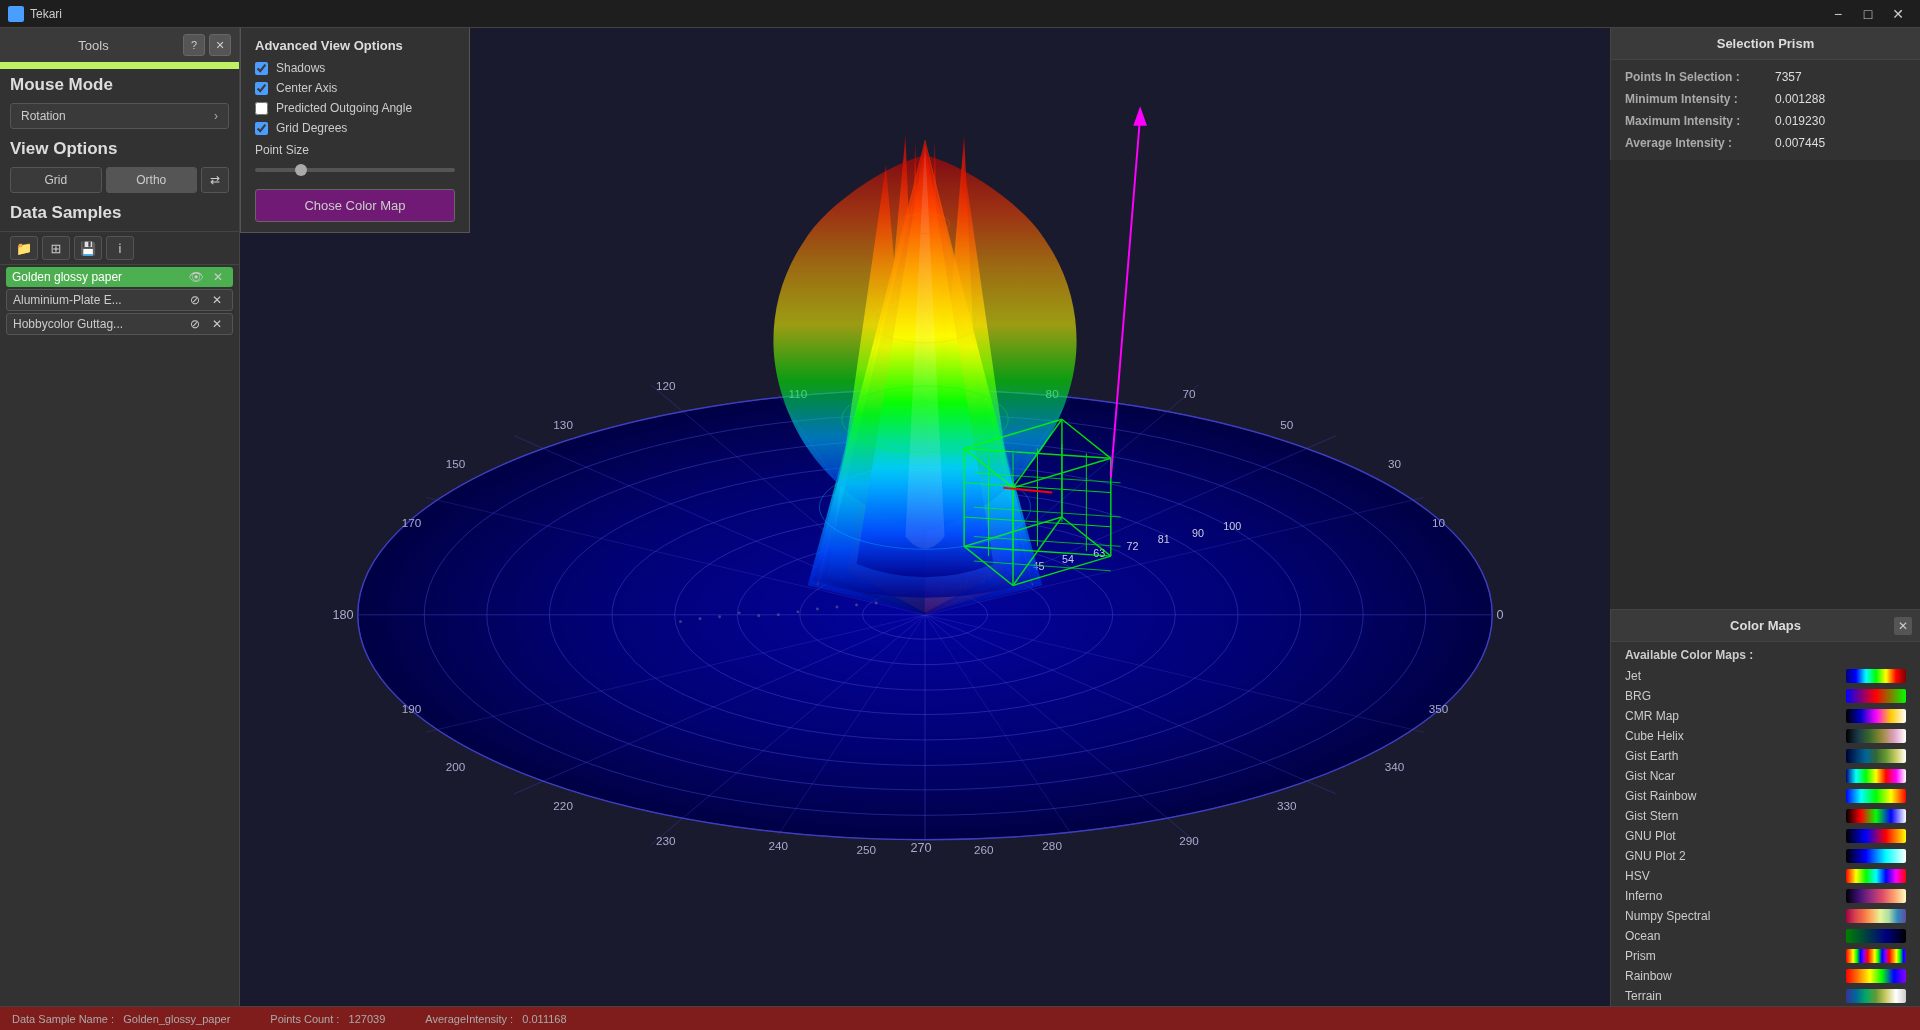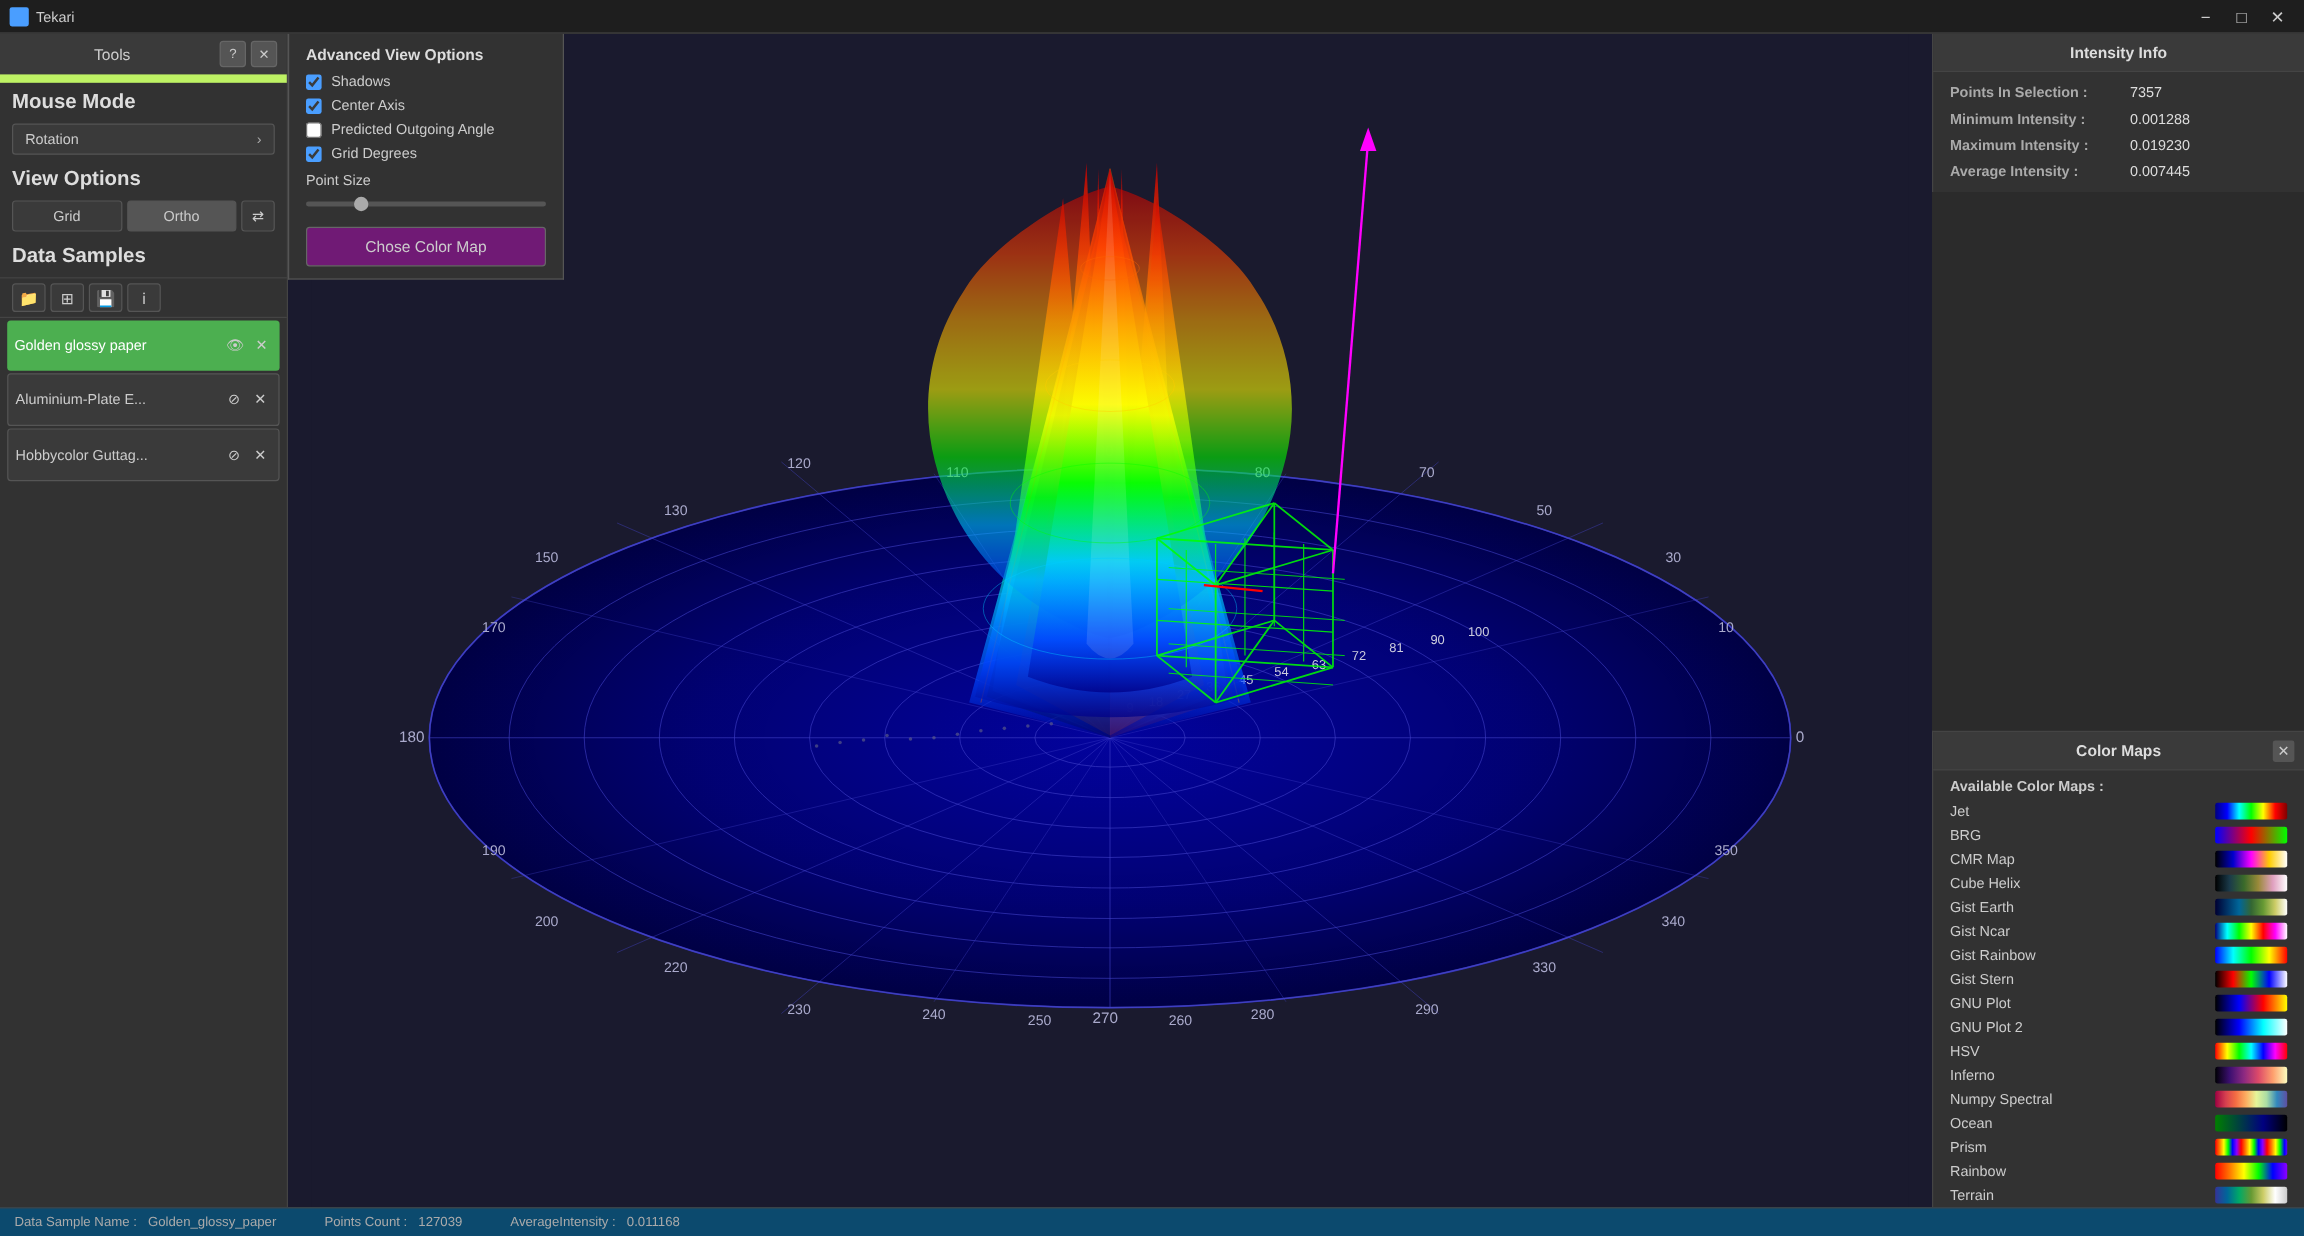--- a/index.html
+++ b/index.html
@@ -156,21 +156,21 @@
       border: 1px solid #555;
       border-radius: 3px;
       color: #ccc;
       font-size: 13px;
       cursor: pointer;
       display: flex; align-items: center; justify-content: center;
     }
 
     .sample-item {
       margin: 2px 6px;
-      padding: 12px 6px;
+      padding: 1px 6px;
       border-radius: 3px;
       display: flex;
       align-items: center;
       gap: 4px;
       font-size: 12px;
     }
     .sample-item.active {
       background: #4caf50;
       color: #fff;
     }
@@ -368,21 +368,21 @@
       width: 60px;
       height: 14px;
       border-radius: 2px;
     }
 
     
     #statusbar {
       position: absolute;
       bottom: 0; left: 0; right: 0;
       height: 24px;
-      background: #0c4a6e;
+      background: #7f1d1d;
       border-top: 1px solid #444;
       display: flex;
       align-items: center;
       padding: 0 12px;
       font-size: 11px;
       color: #aaa;
       gap: 40px;
     }
 
     
@@ -694,21 +694,21 @@
       <circle cx="610" cy="590" r="1.5"></circle>
       <circle cx="630" cy="588" r="1.5"></circle>
       <circle cx="470" cy="602" r="1.5"></circle>
       <circle cx="450" cy="604" r="1.5"></circle>
       <circle cx="430" cy="607" r="1.5"></circle>
     </g>
   </svg>
 </div>
 
 <div id="right-panel">
-  <div class="selection-info-header">Intensity Info</div>
+  <div class="selection-info-header">Selection Prism</div>
   <div style="padding: 6px 0;">
     <div class="info-row">
       <span class="info-label">Points In Selection :</span>
       <span class="info-value">7357</span>
     </div>
     <div class="info-row">
       <span class="info-label">Minimum Intensity :</span>
       <span class="info-value">0.001288</span>
     </div>
     <div class="info-row">

